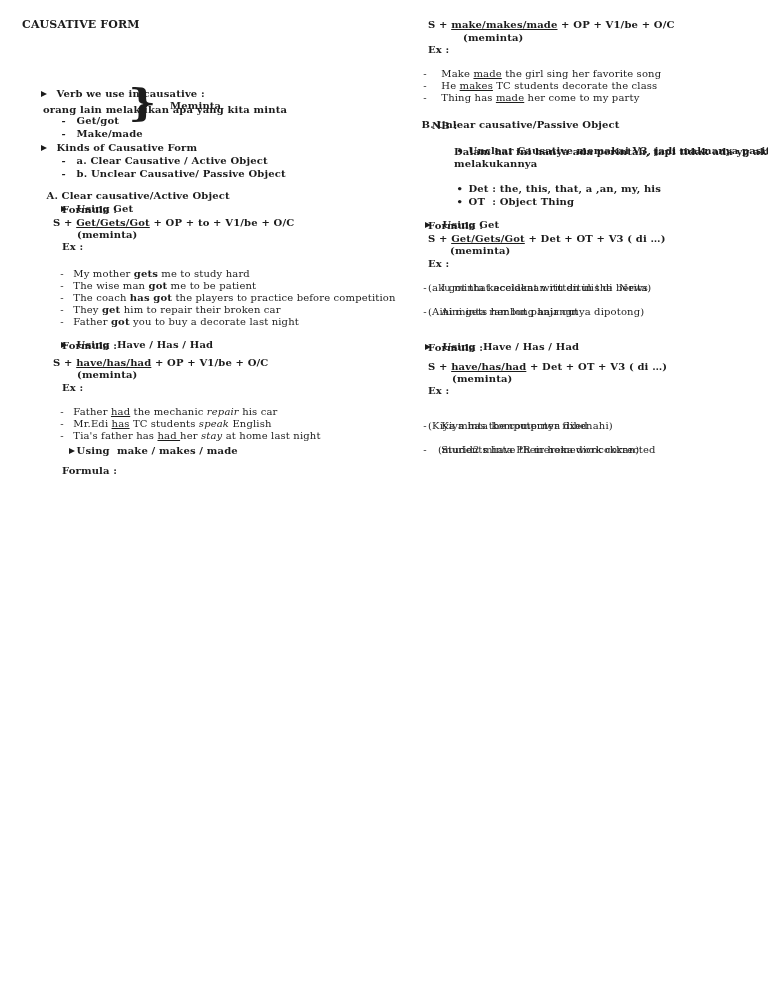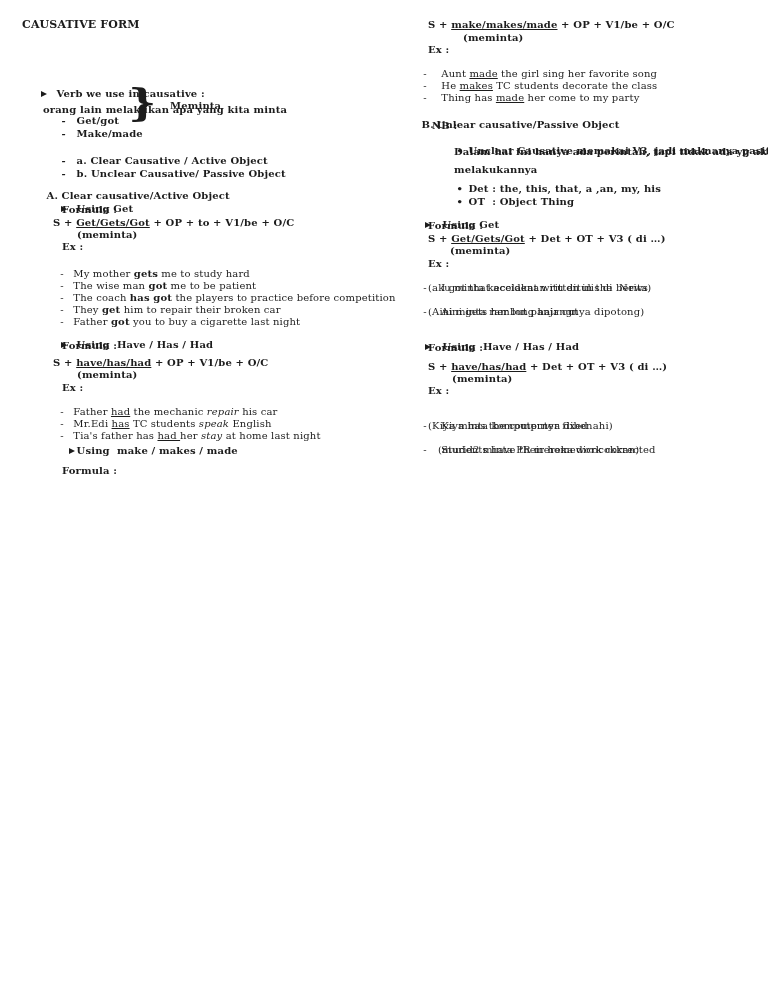--- a/index.html
+++ b/index.html
@@ -43,20 +43,23 @@
   </div>
   <div class="line b" style="left:25px;top:103px;">
     <span class="mk w14">-</span><span>Get/got</span>
   </div>
   <div class="line b" style="left:25px;top:116px;">
     <span class="mk w14">-</span><span>Make/made</span>
   </div>
   <span class="brace" style="left:108px;top:84px;">}</span>
   <div class="line b" style="left:148px;top:100px;">Meminta</div>
 
+  <div class="line b" style="left:4px;top:130px;">
+    <span class="mk w16"><span class="tri"></span></span><span>Kinds of Causative Form</span>
+  </div>
   <div class="line b" style="left:25px;top:143px;">
     <span class="mk w14">-</span><span>a. Clear Causative / Active Object</span>
   </div>
   <div class="line b" style="left:25px;top:156px;">
     <span class="mk w14">-</span><span>b. Unclear Causative/ Passive Object</span>
   </div>
 
   <div class="line b" style="left:10px;top:178px;">
     <span class="mk w15">A.</span><span>Clear causative/Active Object</span>
   </div>
@@ -75,21 +78,21 @@
   <div class="line" style="left:25px;top:268px;">
     <span class="mk w13">-</span><span><span>The wise man </span><span class="b">got</span><span> me to be patient</span></span>
   </div>
   <div class="line" style="left:25px;top:280px;">
     <span class="mk w13">-</span><span><span>The coach </span><span class="b">has got</span><span> the players to practice before competition</span></span>
   </div>
   <div class="line" style="left:25px;top:292px;">
     <span class="mk w13">-</span><span><span>They </span><span class="b">get</span><span> him to repair their broken car</span></span>
   </div>
   <div class="line" style="left:25px;top:304px;">
-    <span class="mk w13">-</span><span><span>Father </span><span class="b">got</span><span> you to buy a cigarette last night</span></span>
+    <span class="mk w13">-</span><span><span>Father </span><span class="b">got</span><span> you to buy a decorate last night</span></span>
   </div>
 
   <div class="line b" style="left:24px;top:327px;">
     <span class="mk w16"><span class="tri"></span></span><span>Using  Have / Has / Had</span>
   </div>
   <div class="line b" style="left:40px;top:340px;">Formula :</div>
   <div class="line b" style="left:31px;top:357px;"><span>S + </span><span class="u">have/has/had</span><span> + OP + V1/be + O/C</span></div>
   <div class="line b" style="left:55px;top:369px;">(meminta)</div>
   <div class="line b" style="left:40px;top:382px;">Ex :</div>
 
@@ -109,39 +112,39 @@
   <div class="line b" style="left:40px;top:465px;">Formula :</div>
 </div>
 
 <div class="col" style="left:407px;width:360px;height:1002px;">
 
   <div class="line b" style="left:21px;top:19px;"><span>S + </span><span class="u">make/makes/made</span><span> + OP + V1/be + O/C</span></div>
   <div class="line b" style="left:56px;top:32px;">(meminta)</div>
   <div class="line b" style="left:21px;top:44px;">Ex :</div>
 
   <div class="line" style="left:3px;top:56px;">
-    <span class="mk w18">-</span><span><span>Aunt </span><span class="u">made</span><span> the girl sing her favorite song</span></span>
+    <span class="mk w18">-</span><span><span>Make </span><span class="u">made</span><span> the girl sing her favorite song</span></span>
   </div>
   <div class="line" style="left:3px;top:68px;">
     <span class="mk w18">-</span><span><span>He </span><span class="u">makes</span><span> TC students decorate the class</span></span>
   </div>
   <div class="line" style="left:3px;top:80px;">
     <span class="mk w18">-</span><span><span>Thing has </span><span class="u">made</span><span> her come to my party</span></span>
   </div>
 
   <div class="line b" style="left:0px;top:107px;">
     <span class="mk w15">B.</span><span>Unlear causative/Passive Object</span>
   </div>
   <div class="line b" style="left:25px;top:120px;">NB :</div>
 
   <div class="line b" style="left:35px;top:133px;">
     <span class="mk w11">•</span><span>Unclear Causative memakai V3, jadi maknanya pasif (di…).</span>
   </div>
   <div class="line b" style="left:47px;top:146px;">Dalam hal ini hanya ada perintah, tapi tidak ada yg akan</div>
-  <div class="line b" style="left:47px;top:164px;">melakukannya</div>
+  <div class="line b" style="left:47px;top:158px;">melakukannya</div>
 
   <div class="line b" style="left:35px;top:171px;">
     <span class="mk w11">•</span><span>Det : the, this, that, a ,an, my, his</span>
   </div>
   <div class="line b" style="left:35px;top:184px;">
     <span class="mk w11">•</span><span>OT  : Object Thing</span>
   </div>
 
   <div class="line b" style="left:3px;top:207px;">
     <span class="mk w18"><span class="tri"></span></span><span>Using Get</span>

